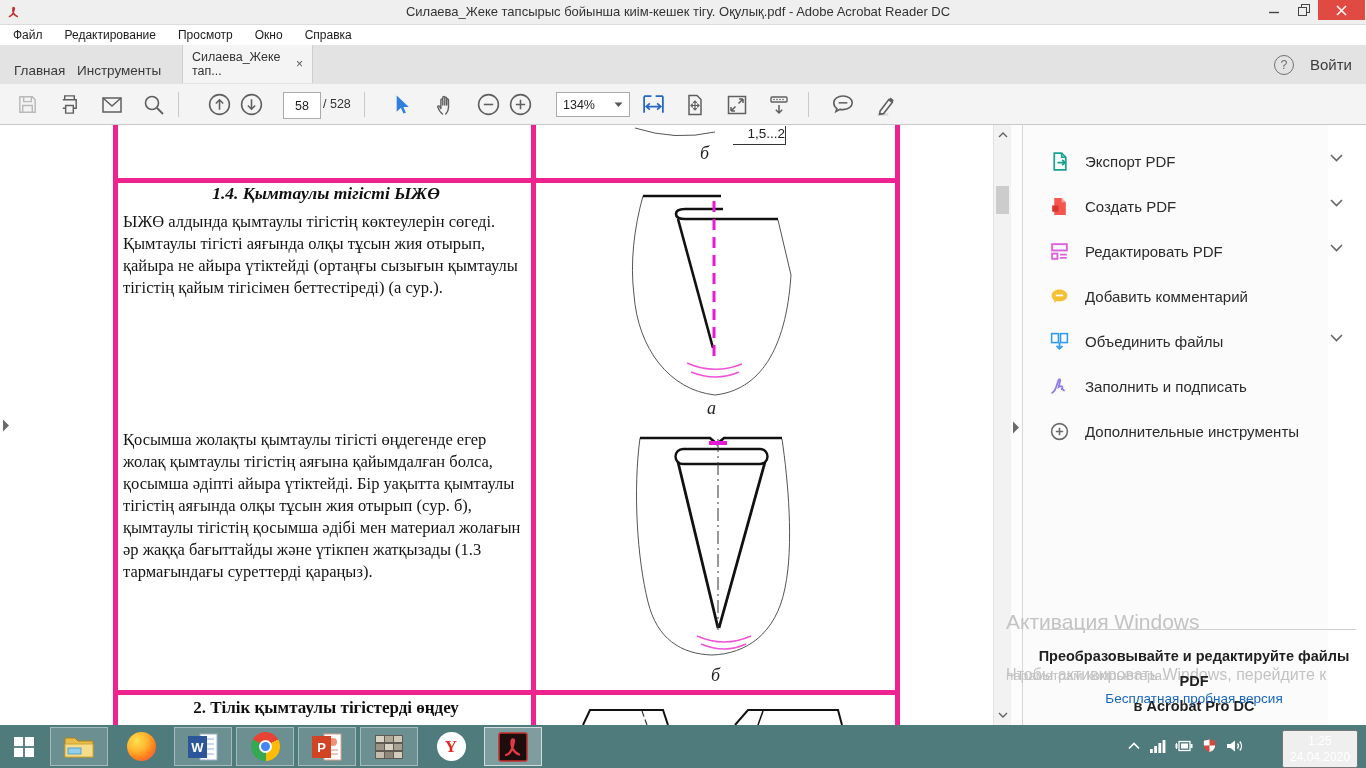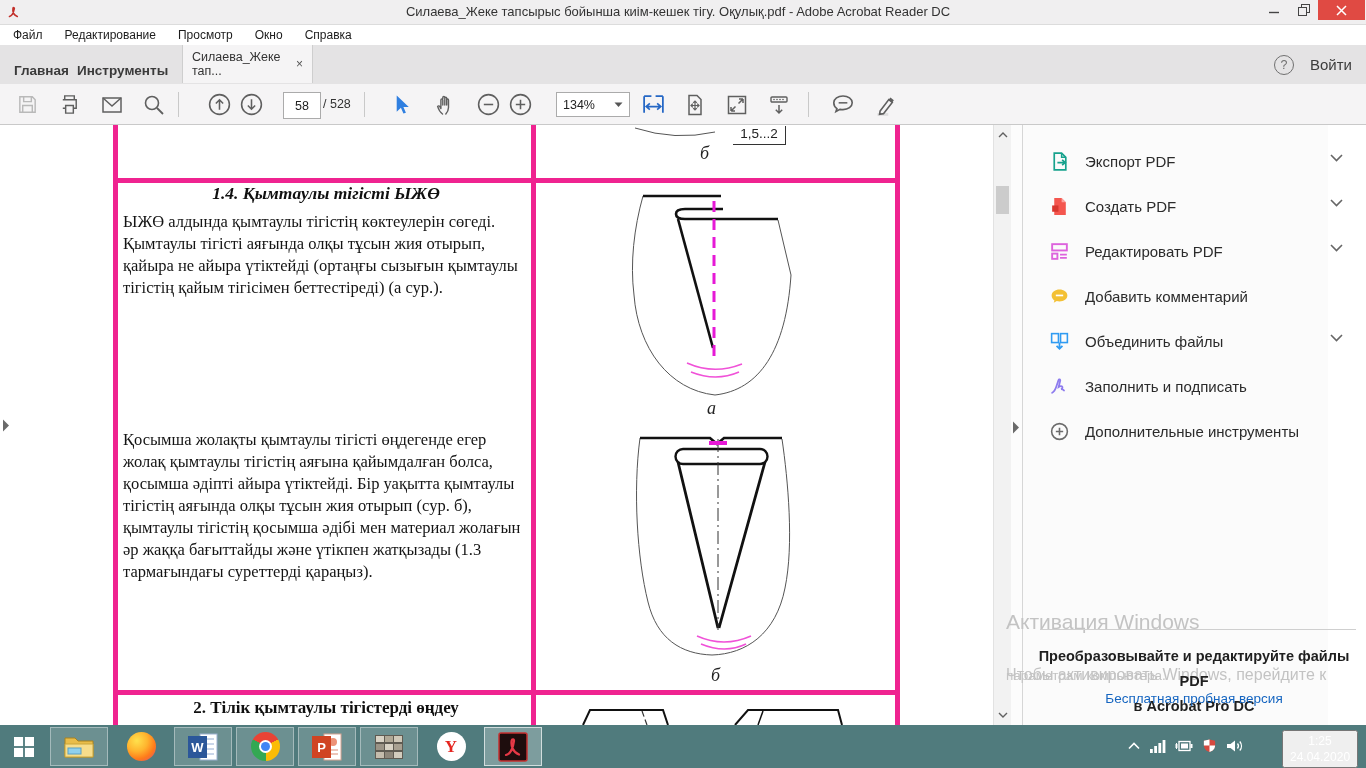--- a/index.html
+++ b/index.html
@@ -15,21 +15,21 @@
   .winctl{position:absolute;right:1px;top:0;display:flex;height:20px;}
   .wbtn{width:29px;height:20px;display:flex;align-items:center;justify-content:center;background:transparent;border:none;padding:0;}
   .wbtn.close{width:47px;background:#e04a43;}
 
   
   .menubar{position:absolute;top:25px;left:0;width:1366px;height:20px;background:#fff;display:flex;align-items:center;padding-left:2px;}
   .menu-item{font-size:12px;color:#1c1c1c;padding:0 11px;}
 
   
   .tabbar{position:absolute;top:45px;left:0;width:1366px;height:39px;background:#e4e3e4;}
-  .tab-static{position:absolute;top:0;height:51px;display:flex;align-items:center;font-size:13.5px;font-weight:700;color:#3a3a3a;}
+  .tab-static{position:absolute;top:0;height:51px;display:flex;align-items:center;font-size:13.5px;font-weight:400;color:#3a3a3a;}
   .doc-tab{position:absolute;left:182px;top:0;width:131px;height:38px;background:#f5f4f5;border-left:1px solid #cecece;
            border-right:1px solid #cecece;display:flex;align-items:center;padding:0 9px;font-size:12.5px;color:#333;box-sizing:border-box;}
   .doc-tab .x{margin-left:9px;color:#555;font-size:12px;}
   .signin{position:absolute;right:14px;top:0;height:39px;display:flex;align-items:center;gap:16px;}
   .help-circle{width:20px;height:20px;border:1.5px solid #707070;border-radius:50%;color:#707070;font-size:12.5px;
                display:flex;align-items:center;justify-content:center;box-sizing:border-box;}
   .signin-label{font-size:15px;color:#3c3c3c;}
 
   
   .toolbar{position:absolute;top:84px;left:0;width:1366px;height:41px;background:#f5f4f5;border-bottom:1px solid #c9c9c9;box-sizing:border-box;}
@@ -46,21 +46,21 @@
   .mg{position:absolute;background:#ef2390;}
   .pdf-heading{position:absolute;left:120px;top:183px;width:412px;text-align:center;
                font:italic 700 17.5px "Liberation Serif",serif;color:#101010;}
   .pdf-para{position:absolute;font:16.5px/22px "Liberation Serif",serif;color:#141414;}
   #para1{left:123px;top:211px;width:402px;}
   #para2{left:123px;top:429px;width:406px;}
   .pdf-heading2{position:absolute;left:120px;top:698px;width:412px;text-align:center;
                 font:700 17px "Liberation Serif",serif;color:#101010;}
   .fig-label{position:absolute;font:italic 18px "Liberation Serif",serif;color:#222;}
   .dim-box{position:absolute;left:733px;top:126px;width:52px;height:18px;border-bottom:1.5px solid #333;
-           border-right:1.5px solid #333;font-size:13.5px;color:#222;text-align:center;}
+           border-right:1.5px solid #333;font-size:13.5px;color:#222;text-align:right;}
   .fig{position:absolute;}
 
   
   .scrollbar{position:absolute;left:993px;top:0;width:18px;height:600px;background:#f2f2f2;border-left:1px solid #e2e2e2;box-sizing:border-box;}
   .sb-arrow{position:absolute;left:0;width:17px;height:16px;display:flex;align-items:center;justify-content:center;background:none;border:none;padding:0;}
   .sb-thumb{position:absolute;left:2px;top:61px;width:13px;height:28px;background:#ccc;}
   .gutter{position:absolute;left:1011px;top:0;width:11px;height:600px;background:#fcfcfc;}
   .nav-arrow,.panel-arrow{position:absolute;background:none;border:none;padding:0;}
   .nav-arrow{left:2px;top:294px;}
   .panel-arrow{left:1012px;top:296px;}

